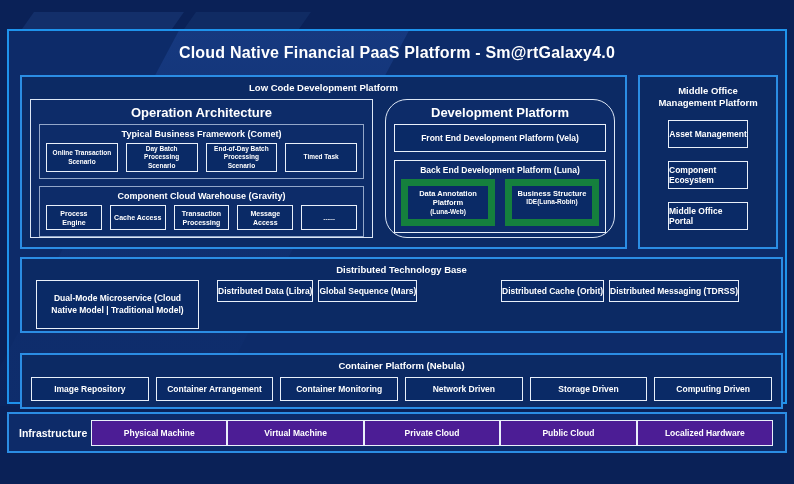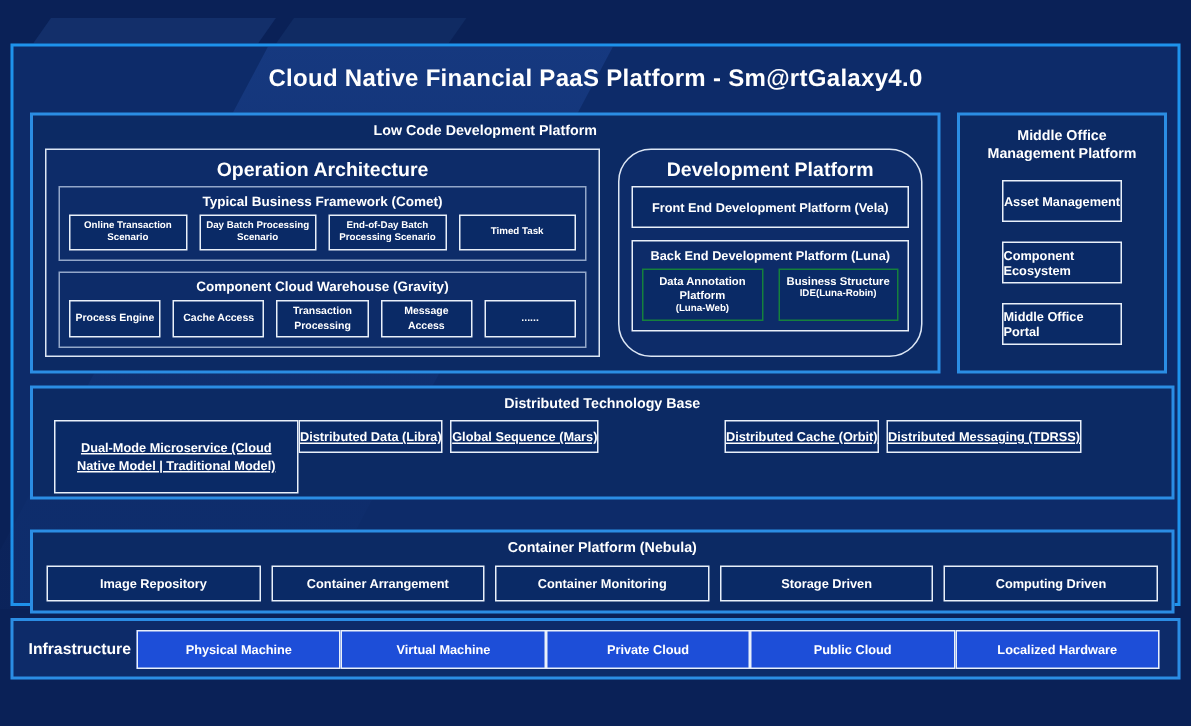--- a/index.html
+++ b/index.html
@@ -46,21 +46,21 @@
   #middle-office   { left: 629px; top: 44px;  width: 140px; height: 174px; }
   #distributed     { left: 11px;  top: 226px; width: 763px; height: 76px; }
   #container-platform { left: 11px; top: 322px; width: 763px; height: 56px; }
 
   
   .lc-content { display: flex; gap: 12px; padding: 6px 10px 0 8px; }
   .arch-box {
     border: 1px solid #dde7f5; background: rgba(18, 50, 114, 0.35);
     height: 139px;
   }
-  #oa-box { width: 370px; flex: none; }
+  #oa-box { width: 343px; flex: none; }
   #dp-box { flex: 1; border-radius: 22px; }
   .arch-title { font-size: 13px; font-weight: bold; text-align: center; padding: 5px 0 4px; }
 
   .sub-frame { margin: 0 8px 7px; border: 1px solid #93a7c9; padding: 4px 6px 6px; }
   .sub-title { font-size: 9px; font-weight: bold; text-align: center; margin-bottom: 4px; }
   .leaf-row { display: flex; gap: 8px; }
   .leaf {
     flex: 1; border: 1px solid #e9f0fa; background: #0a2a66;
     display: flex; align-items: center; justify-content: center;
     text-align: center; font-weight: bold; line-height: 1.3; padding: 1px 3px;
@@ -70,37 +70,37 @@
 
   .fe-box {
     margin: 0 8px 8px; height: 28px; border: 1px solid #e9f0fa; background: #0a2a66;
     display: flex; align-items: center; justify-content: center;
     font-size: 8.5px; font-weight: bold; text-align: center;
   }
   .be-box { margin: 0 8px; border: 1px solid #e9f0fa; padding: 4px 6px 6px; }
   .be-title { font-size: 8.5px; font-weight: bold; text-align: center; margin-bottom: 4px; }
   .be-row { display: flex; gap: 10px; }
   .be-leaf {
-    flex: 1; border: 1px solid #15803d; background: #0a2a66;
+    flex: 1; border: 7px solid #15803d; background: #0a2a66;
     padding: 3px 2px; text-align: center;
   }
   .be-leaf .name { display: block; font-size: 7.5px; font-weight: bold; line-height: 1.25; }
   .be-leaf .sub  { display: block; font-size: 6.5px; font-weight: bold; line-height: 1.3; }
 
   
   .mo-title { font-size: 9.5px; font-weight: bold; padding: 8px 10px 0; line-height: 1.3; text-align: center; }
   .mo-items { display: flex; flex-direction: column; gap: 13px; padding: 10px 28px 0; }
   .mo-leaf {
     height: 28px; border: 1px solid #e9f0fa; background: #0a2a66;
     display: flex; align-items: center; justify-content: center;
     font-size: 8.5px; font-weight: bold;
   }
 
   
-  .dist-content { display: flex; padding: 5px 14px 0; text-decoration: underline; }
+  .dist-content { display: flex; gap: 18px; padding: 5px 14px 0; }
   .dual-box {
     flex: none; width: 163px; height: 49px;
     border: 1px solid #e9f0fa; background: #0a2a66;
     display: flex; align-items: center; justify-content: center;
     text-align: center; font-size: 8.5px; font-weight: bold; line-height: 1.35; padding: 0 8px;
   }
   .dist-col { flex: 1; display: flex; gap: 5px; }
   .dist-leaf {
     height: 22px; border: 1px solid #e9f0fa; background: #0a2a66;
     display: flex; align-items: center; justify-content: center;
@@ -116,21 +116,21 @@
   }
 
   
   #infrastructure {
     position: absolute; left: 7px; top: 412px; width: 780px; height: 41px;
     border: 2px solid #2b8de4; background: #0d2b69;
     display: flex; align-items: center; padding: 0 12px 0 10px;
   }
   .infra-label { flex: none; width: 72px; font-size: 10.5px; font-weight: bold; }
   .infra-leaf {
-    flex: 1; height: 26px; border: 1px solid #e9f0fa; background: #1d4ed8;
+    flex: 1; height: 26px; border: 1px solid #e9f0fa; background: #4c1d95;
     display: flex; align-items: center; justify-content: center;
     font-size: 8.5px; font-weight: bold;
   }
 </style>
 </head>
 <body>
 
 <div class="deco-strip deco-1"></div>
 <div class="deco-strip deco-2"></div>
 
@@ -212,20 +212,21 @@
       </div>
     </div>
   </div>
 
   <div class="section" id="container-platform">
     <div class="section-title">Container Platform (Nebula)</div>
     <div class="cp-row">
       <div class="cp-leaf">Image Repository</div>
       <div class="cp-leaf">Container Arrangement</div>
       <div class="cp-leaf">Container Monitoring</div>
+      <div class="cp-leaf">Network Driven</div>
       <div class="cp-leaf">Storage Driven</div>
       <div class="cp-leaf">Computing Driven</div>
     </div>
   </div>
 </div>
 
 <div id="infrastructure">
   <div class="infra-label">Infrastructure</div>
   <div class="infra-leaf">Physical Machine</div>
   <div class="infra-leaf">Virtual Machine</div>

